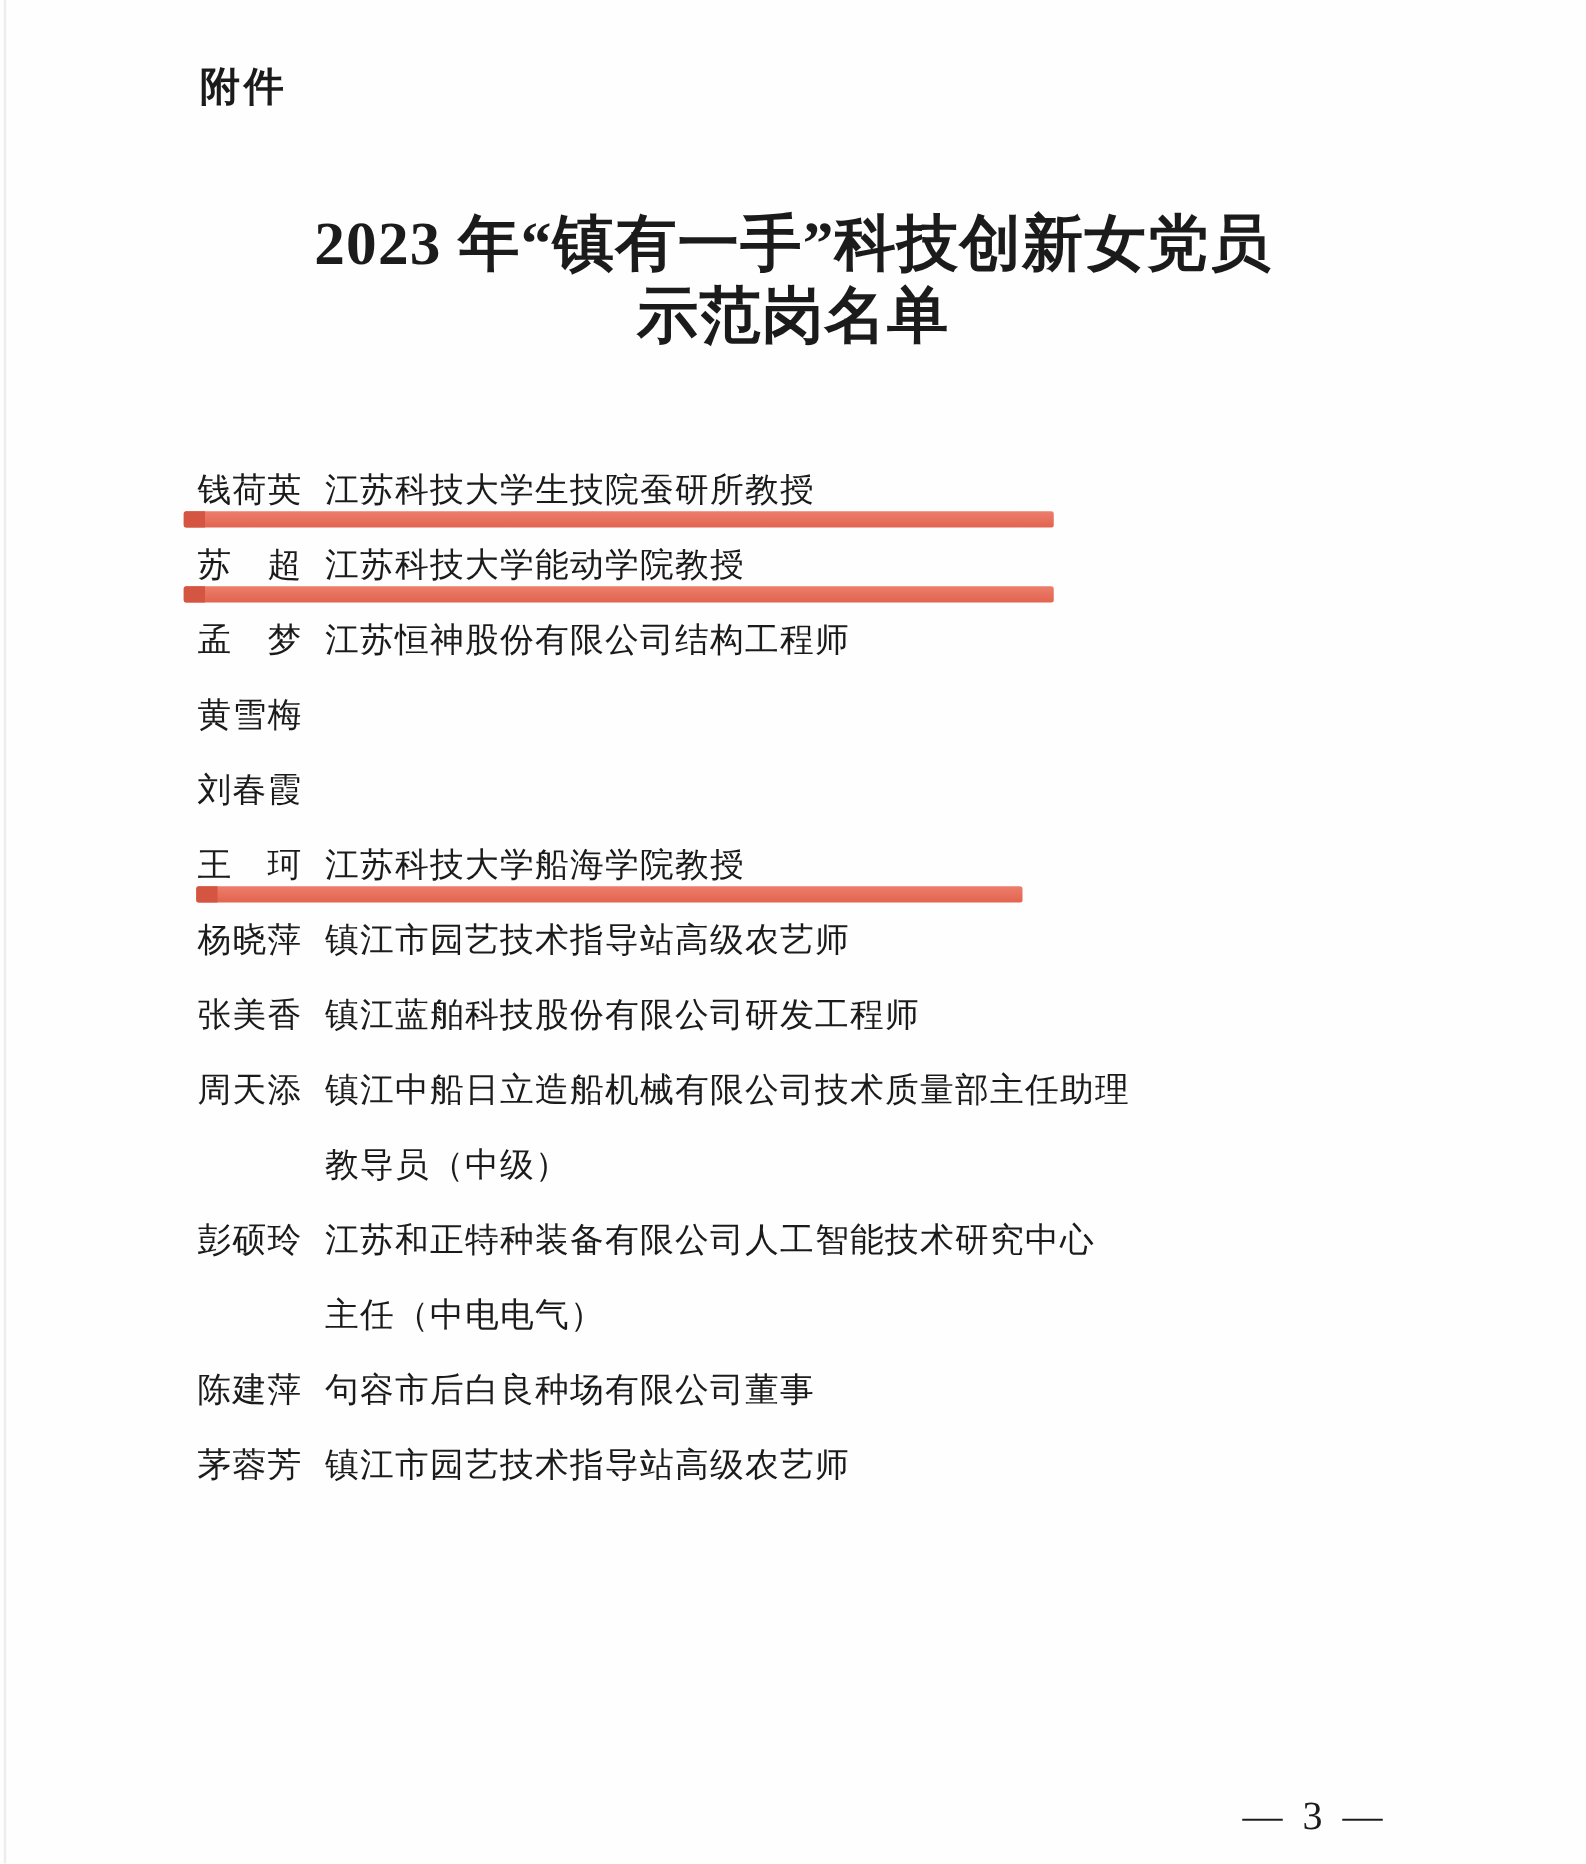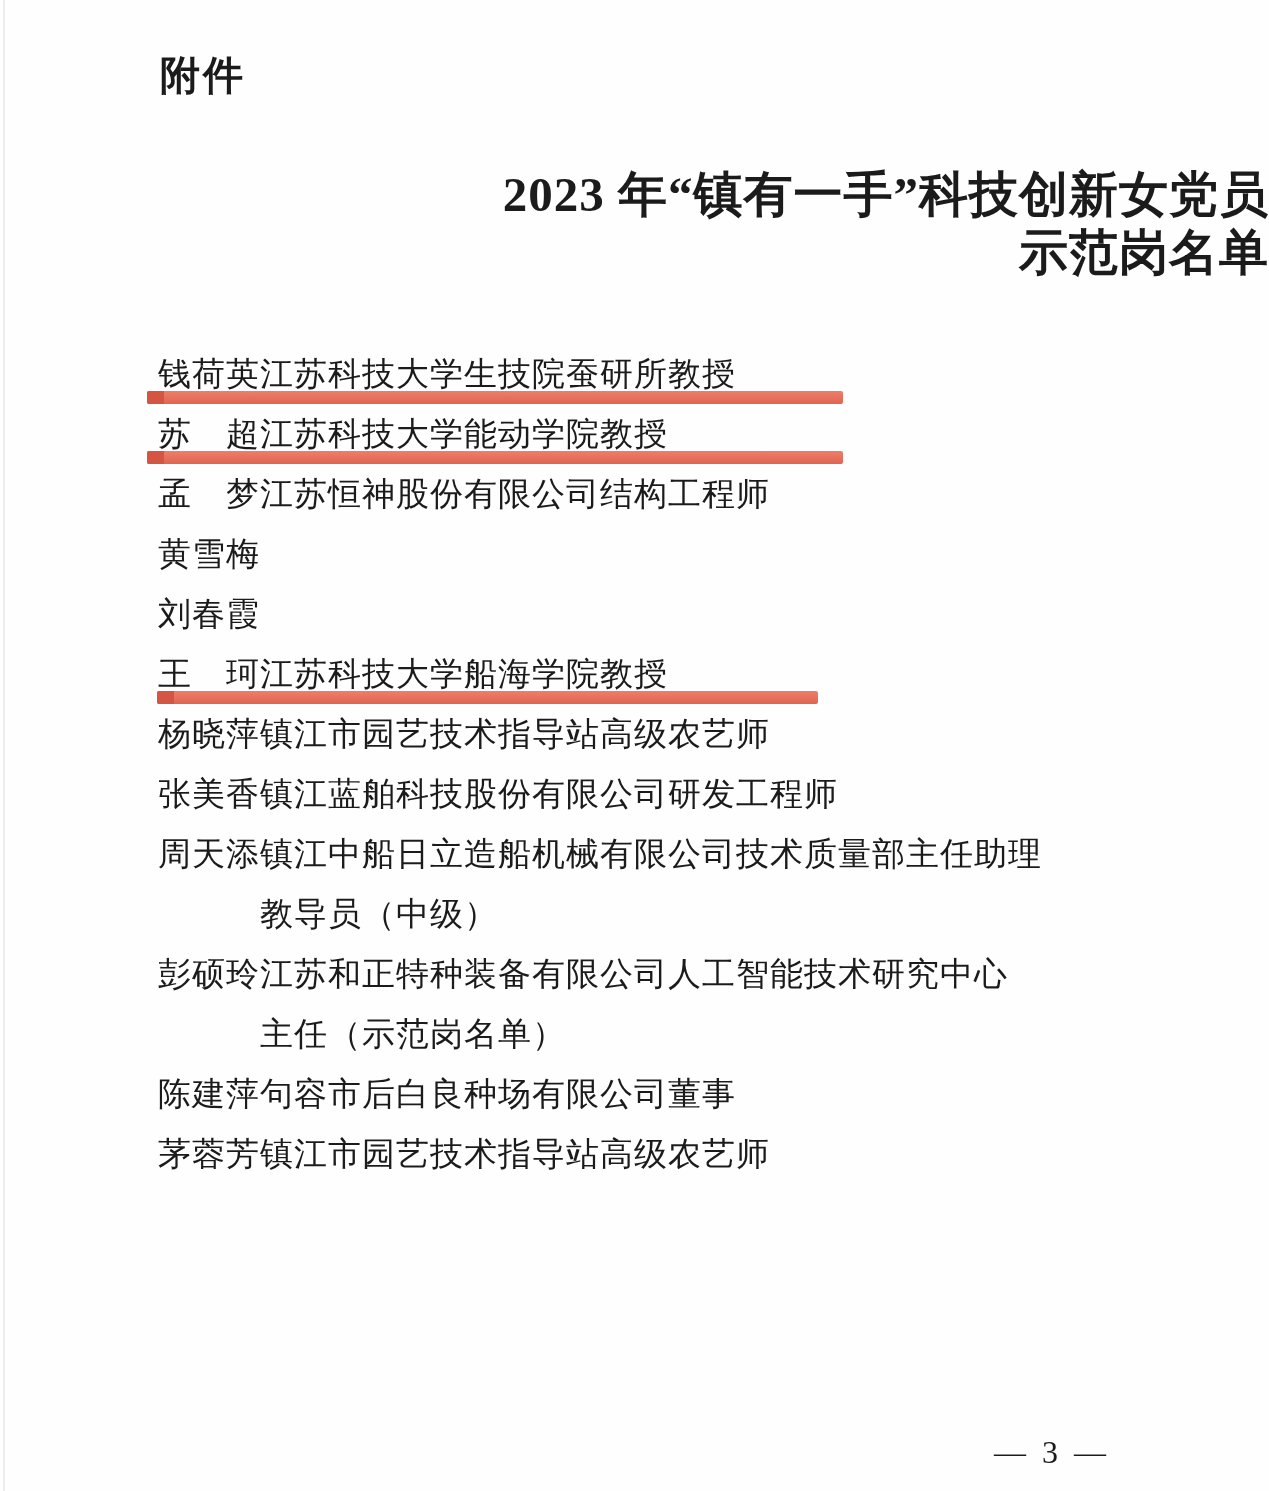--- a/index.html
+++ b/index.html
@@ -16,38 +16,38 @@
     position: absolute;
     left: 3px; top: 0;
     width: 2px; height: 100%;
     background: #ededed;
   }
   .attachment {
     position: absolute;
     left: 160px; top: 48px;
     font-family: Liberation Serif, serif;
     font-weight: 600;
-    font-size: 40px;
+    font-size: 32px;
     letter-spacing: 3px;
   }
   .title {
     position: absolute;
     left: 0; top: 166px;
     width: 100%;
-    text-align: right;
+    text-align: center;
     font-weight: bold;
     font-size: 49px;
     line-height: 58px;
     letter-spacing: 1px;
   }
   .list {
     position: absolute;
-    left: 158px; top: 344px;
+    left: 158px; top: 362px;
     width: 1020px;
-    font-size: 33px;
+    font-size: 27px;
   }
   .row {
     position: relative;
     display: flex;
     align-items: flex-start;
   }
   .name {
     flex: 0 0 102px;
     width: 102px;
     line-height: 60px;
@@ -157,21 +157,21 @@
     <span class="desc">
           <div class="desc-line">镇江中船日立造船机械有限公司技术质量部主任助理</div>
           <div class="desc-line">教导员（中级）</div>
         </span>
   </div>
 
   <div class="row">
     <span class="name">彭硕玲</span>
     <span class="desc">
           <div class="desc-line">江苏和正特种装备有限公司人工智能技术研究中心</div>
-          <div class="desc-line">主任（示范岗名单）</div>
+          <div class="desc-line">主任（中电电气）</div>
         </span>
   </div>
 
   <div class="row">
     <span class="name">陈建萍</span>
     <span class="desc">
           <div class="desc-line">句容市后白良种场有限公司董事</div>
         </span>
   </div>
 

